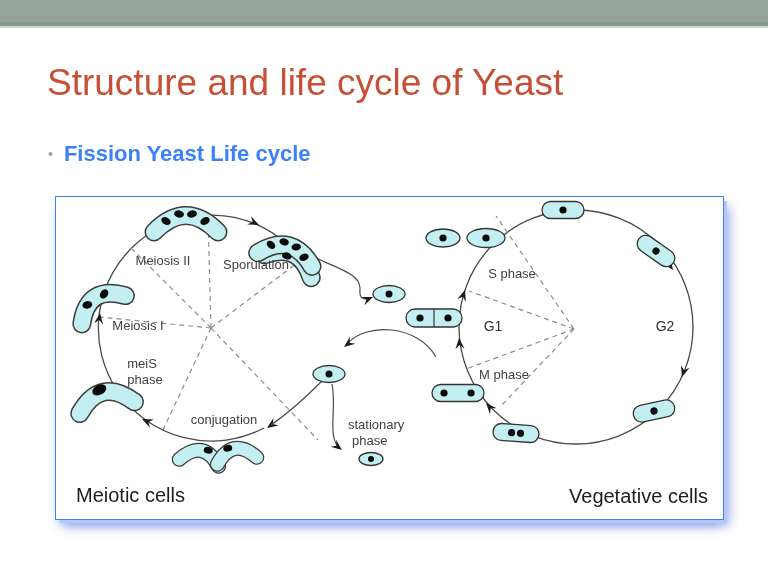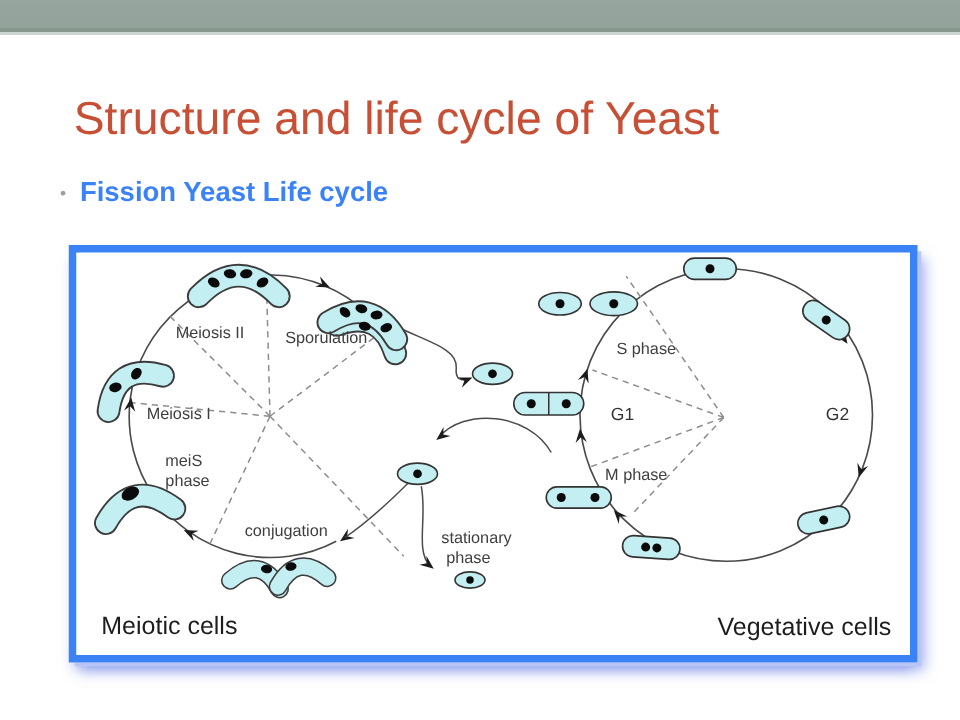--- a/index.html
+++ b/index.html
@@ -5,31 +5,31 @@
   html,body{margin:0;padding:0;}
   body{
     width:768px;height:576px;position:relative;overflow:hidden;
     background:#ffffff;font-family:"Liberation Sans",sans-serif;
   }
   .top-bar{
     position:absolute;left:0;top:0;width:768px;height:28px;
     background:linear-gradient(to bottom,#96a59d 0%,#93a29a 80%,#87998f 80%,#87998f 92%,#cdd7d1 92%,#cdd7d1 100%);
   }
   .slide-title{
-    position:absolute;left:47px;top:62px;margin:12px;
+    position:absolute;left:47px;top:62px;margin:0;
     font-size:37px;font-weight:400;color:#c64f35;letter-spacing:0px;white-space:nowrap;
   }
   .bullet-row{
     position:absolute;left:48px;top:141px;display:flex;align-items:center;gap:11px;
   }
   .bullet-dot{color:#9aa0a0;font-size:14px;line-height:1;}
   .bullet-text{font-size:22px;font-weight:700;color:#3b82f6;white-space:nowrap;}
   .diagram{
     position:absolute;left:55px;top:196px;width:667px;height:322px;background:#fff;
-    border:6px solid #3b82f6;
+    border:1px solid #3b82f6;
     box-shadow:4px 4px 0 -1px #b9c6f5, 8px 8px 10px -2px rgba(104,128,232,.55), 0 9px 10px -4px rgba(104,128,232,.5);
   }
   .diagram svg{display:block;}
   .cyc{fill:none;stroke:#4a4a4a;stroke-width:1.3;}
   .dash{fill:none;stroke:#8d8d8d;stroke-width:1.2;stroke-dasharray:5 4;}
   .flow{fill:none;stroke:#4a4a4a;stroke-width:1.2;}
   .ah{fill:#1c1c1c;}
   .vo{fill:none;stroke:#3c3c3c;stroke-width:19;stroke-linecap:round;}
   .vi{fill:none;stroke:#c3eef2;stroke-width:16;stroke-linecap:round;}
   .vo-s{fill:none;stroke:#3c3c3c;stroke-width:15;stroke-linecap:round;}

